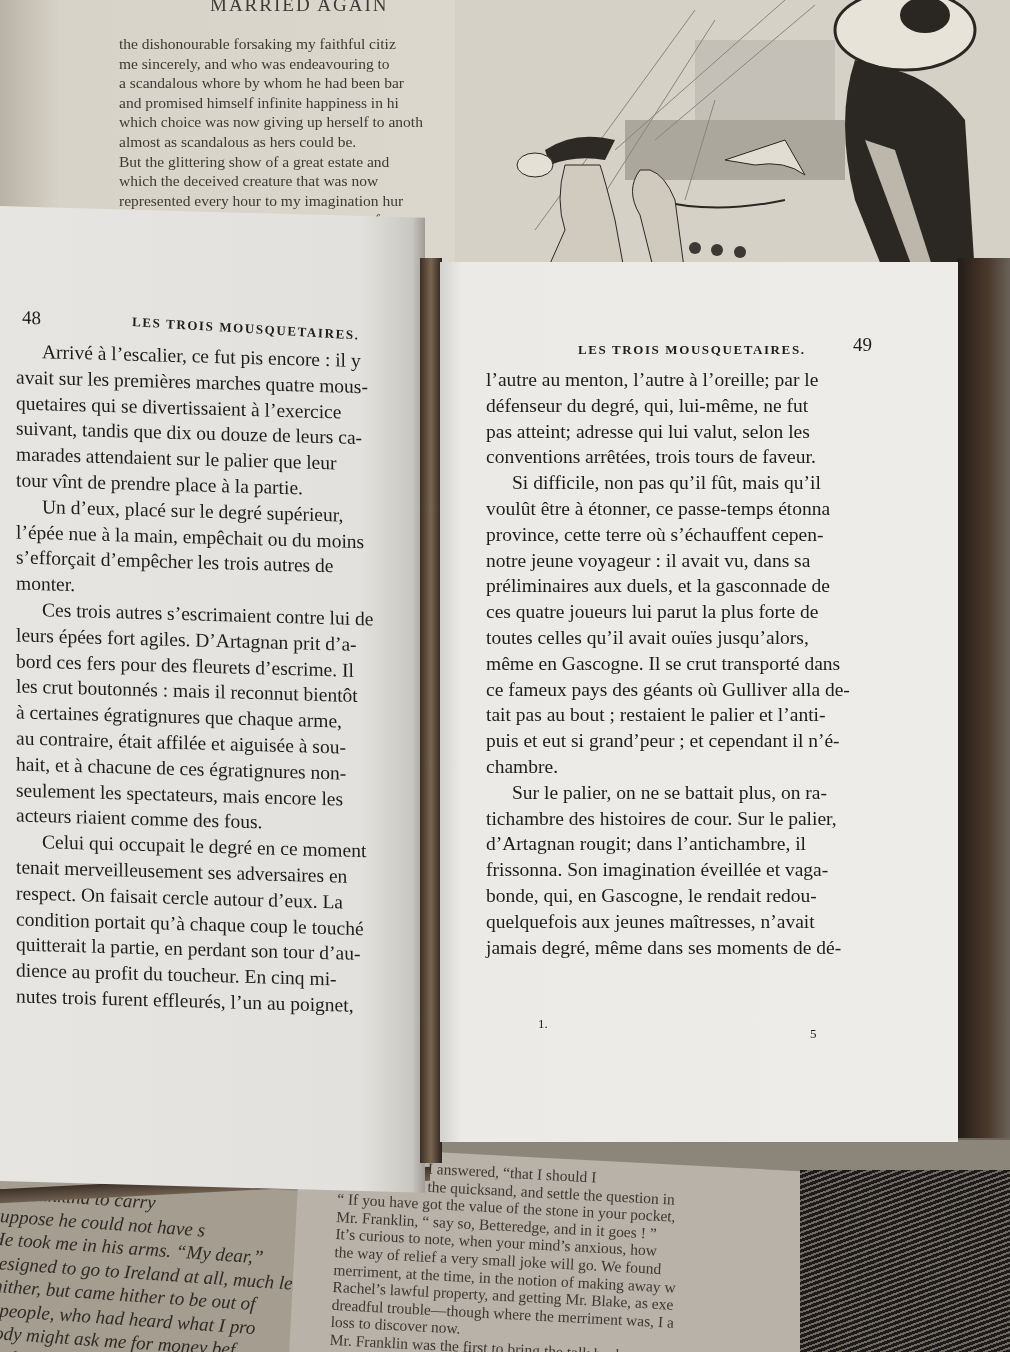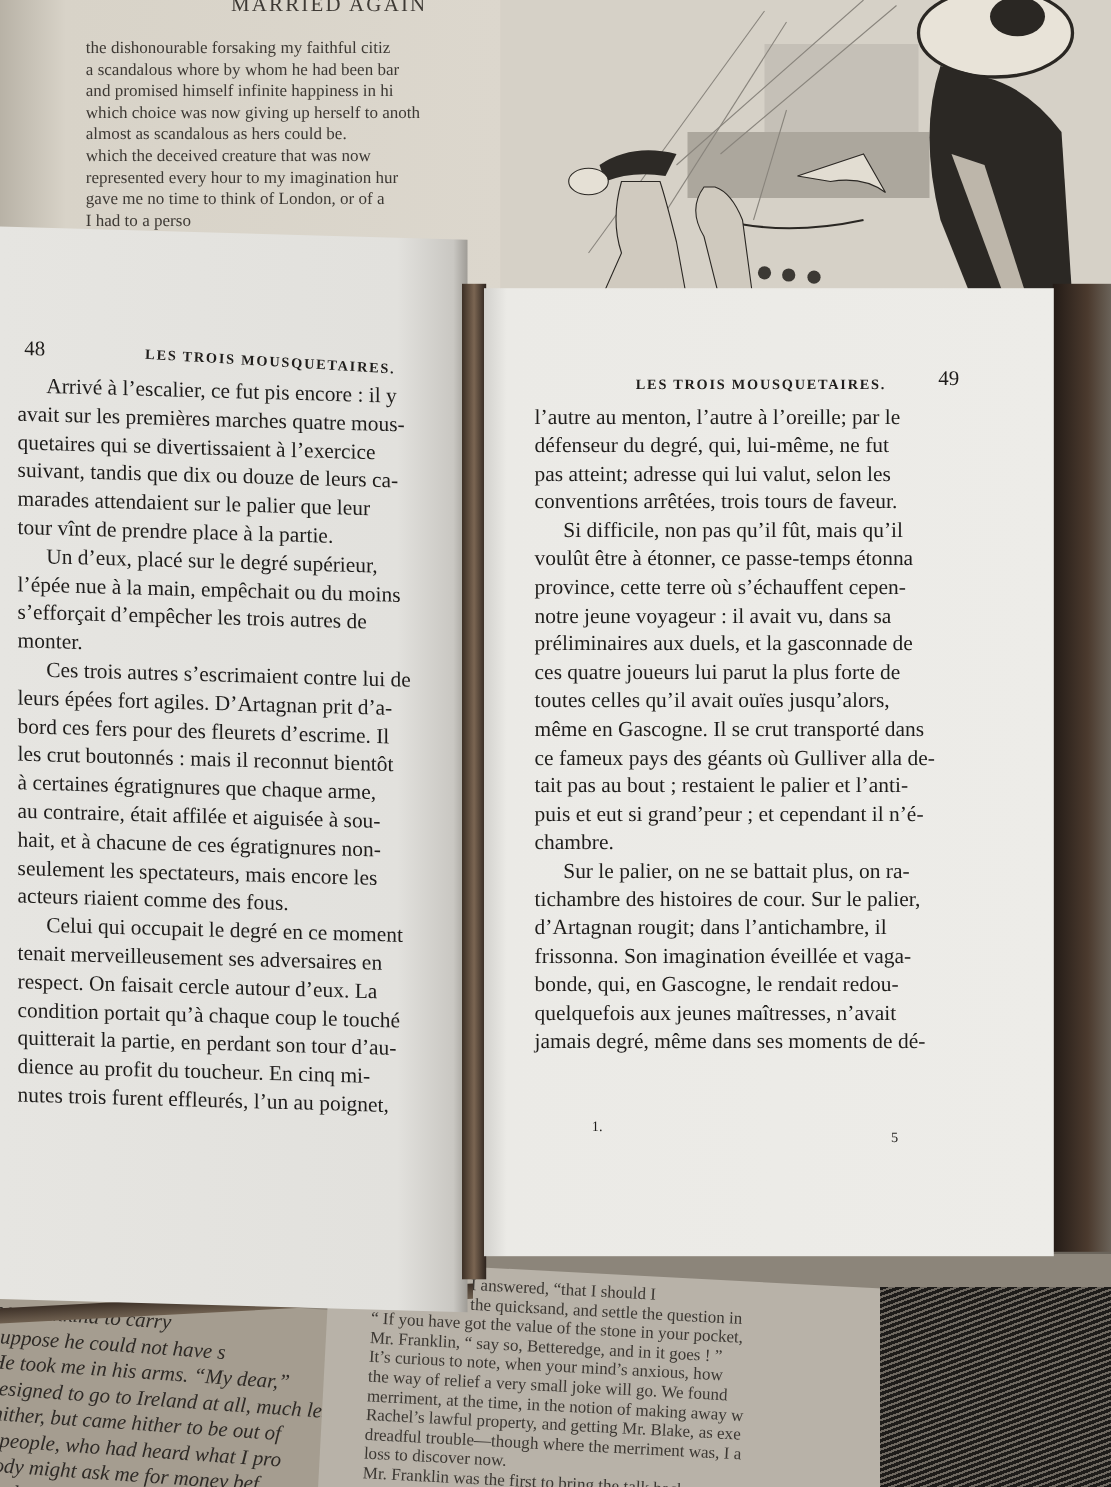--- a/index.html
+++ b/index.html
@@ -1,21 +1,21 @@
 <!DOCTYPE html>
 <html><head>
 <meta charset="utf-8">
 <style>
   html,body{margin:0;padding:0;}
   body{width:1010px;height:1352px;position:relative;overflow:hidden;background:#6b655c;font-family:"Liberation Serif","DejaVu Serif",serif;}
   .clip{position:absolute;background:#d9d4ca;color:#3a3632;overflow:hidden;}
   .clip-top-left{left:0;top:0;width:460px;height:290px;background:linear-gradient(90deg,#b8b2a6 0,#d8d3c8 60px,#dcd7cd 100%);}
   .clip-top-left .hdr{position:absolute;left:210px;top:-6px;font-size:19px;letter-spacing:2px;color:#3e3a35;}
   .clip-top-left .lines{position:absolute;left:78px;top:34px;width:380px;font-size:15.5px;line-height:19.6px;color:#3d3934;}
-  .clip-top-left .lines div{white-space:nowrap;overflow:hidden;}
+  .clip-top-left .lines div{white-space:nowrap;overflow:hidden;margin-left:41px;}
   .clip-illus{left:455px;top:0;width:555px;height:275px;background:#d5d0c6;}
   .clip-illus svg{position:absolute;left:0;top:0;}
   .bottom-bg{position:absolute;left:0;top:1140px;width:1010px;height:212px;background:#8c857a;}
   .clip-bl{left:0;top:1170px;width:430px;height:182px;background:#a59d90;transform:rotate(4deg);transform-origin:0 0;}
   .clip-bl .lines{position:absolute;left:-4px;top:10px;font-style:italic;font-size:19px;line-height:23.5px;color:#2e2a26;}
   .clip-bl .lines div{white-space:nowrap;}
   .clip-bm{left:300px;top:1145px;width:520px;height:207px;background:#b8b2a8;transform:rotate(3deg);transform-origin:0 0;}
   .clip-bm .lines{position:absolute;left:40px;top:8px;font-size:15.5px;line-height:17.6px;color:#3b3732;}
   .clip-bm .lines div{white-space:nowrap;}
   .engr-br{position:absolute;left:800px;top:1170px;width:210px;height:182px;background:repeating-linear-gradient(160deg,#1d1b19 0 3px,#6e6860 3px 5px);}
@@ -32,24 +32,26 @@
   .edge-r{position:absolute;left:957px;top:258px;width:53px;height:880px;background:linear-gradient(90deg,#231b16,#4b3a2e 60%,#6a6258);}
   .lower-edge{position:absolute;left:0;top:1178px;width:430px;height:14px;background:linear-gradient(180deg,#3d3128,#6e5f4f);transform:skewY(-3deg);}
 </style>
 </head>
 <body>
 
 <div class="clip clip-top-left">
   <div class="hdr">MARRIED AGAIN</div>
   <div class="lines" id="tl-lines">
       <div>the dishonourable forsaking my faithful citiz</div>
+      <div>me sincerely, and who was endeavouring to</div>
       <div>a scandalous whore by whom he had been bar</div>
       <div>and promised himself infinite happiness in hi</div>
       <div>which choice was now giving up herself to anoth</div>
       <div>almost as scandalous as hers could be.</div>
+      <div>But the glittering show of a great estate and</div>
       <div>which the deceived creature that was now</div>
       <div>represented every hour to my imagination hur</div>
       <div>gave me no time to think of London, or of a</div>
       <div>I had to a perso</div>
       <div>me.</div>
     </div>
 </div>
 
 <div class="clip clip-illus">
   <svg width="555" height="275" viewBox="0 0 555 275">

